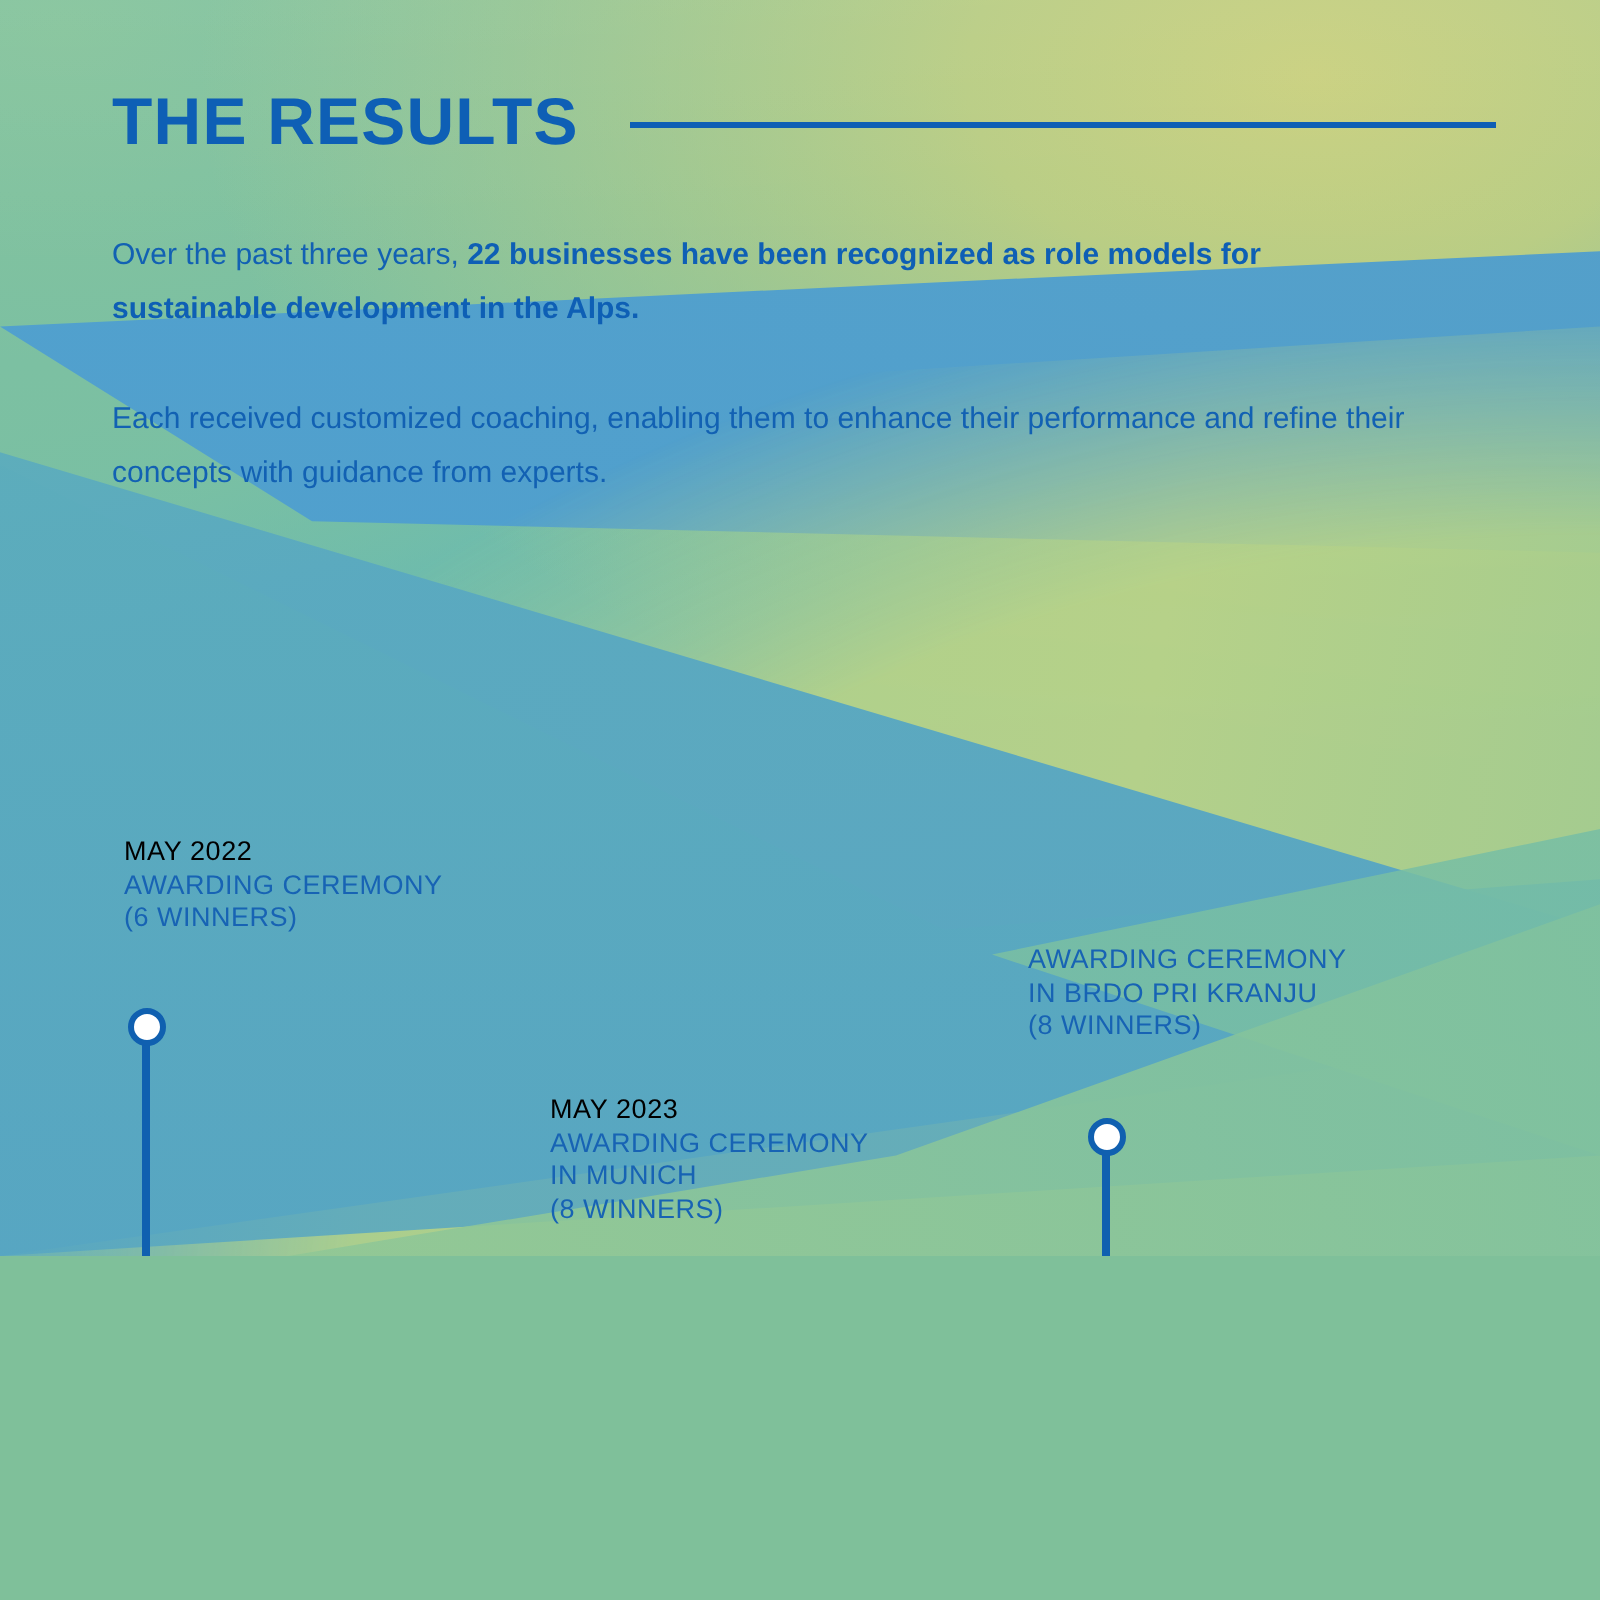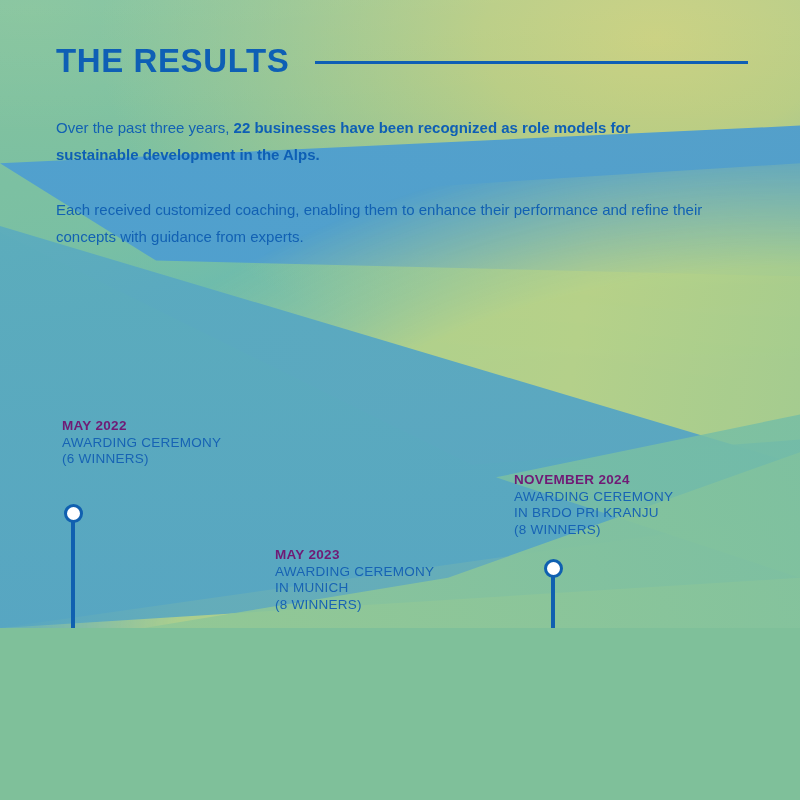--- a/index.html
+++ b/index.html
@@ -109,21 +109,21 @@
     background:#ffffff;border:3px solid #1060b0;
     box-sizing:border-box;
   }
 
   .tl-label{
     position:absolute;color:#1763b4;
     font-size:13.5px;line-height:16.5px;letter-spacing:.25px;
     white-space:nowrap;
   }
   .tl-label .date{
-    display:block;font-weight:bold;color:#701a75;letter-spacing:.3px;
+    display:block;font-weight:normal;color:#000000;letter-spacing:.3px;
   }
   .tl-label .ln{display:block;}
 </style>
 </head>
 <body>
 
 <div id="stage">
 
   <div class="bg-base"></div>
   <div class="bg-blue-wedge"></div>
@@ -167,21 +167,20 @@
         <span class="date ln">MAY 2023</span>
         <span class="ln">AWARDING CEREMONY</span>
         <span class="ln">IN MUNICH</span>
         <span class="ln">(8 WINNERS)</span>
       </div>
 
       <div class="tl-stem" style="left:551px;top:568px;height:157px;"></div>
       <div class="node-small" style="left:544px;top:559px;width:19px;height:19px;"></div>
       <div class="node-big" style="left:531px;top:701px;width:45px;height:45px;"></div>
       <div class="tl-label" style="left:514px;top:472px;">
-        <span class="date ln">NOVEMBER 2024</span>
         <span class="ln">AWARDING CEREMONY</span>
         <span class="ln">IN BRDO PRI KRANJU</span>
         <span class="ln">(8 WINNERS)</span>
       </div>
 
       <div class="node-end" style="left:719px;top:709px;width:29px;height:29px;"></div>
 
     </div>
   </div>
 </div>

